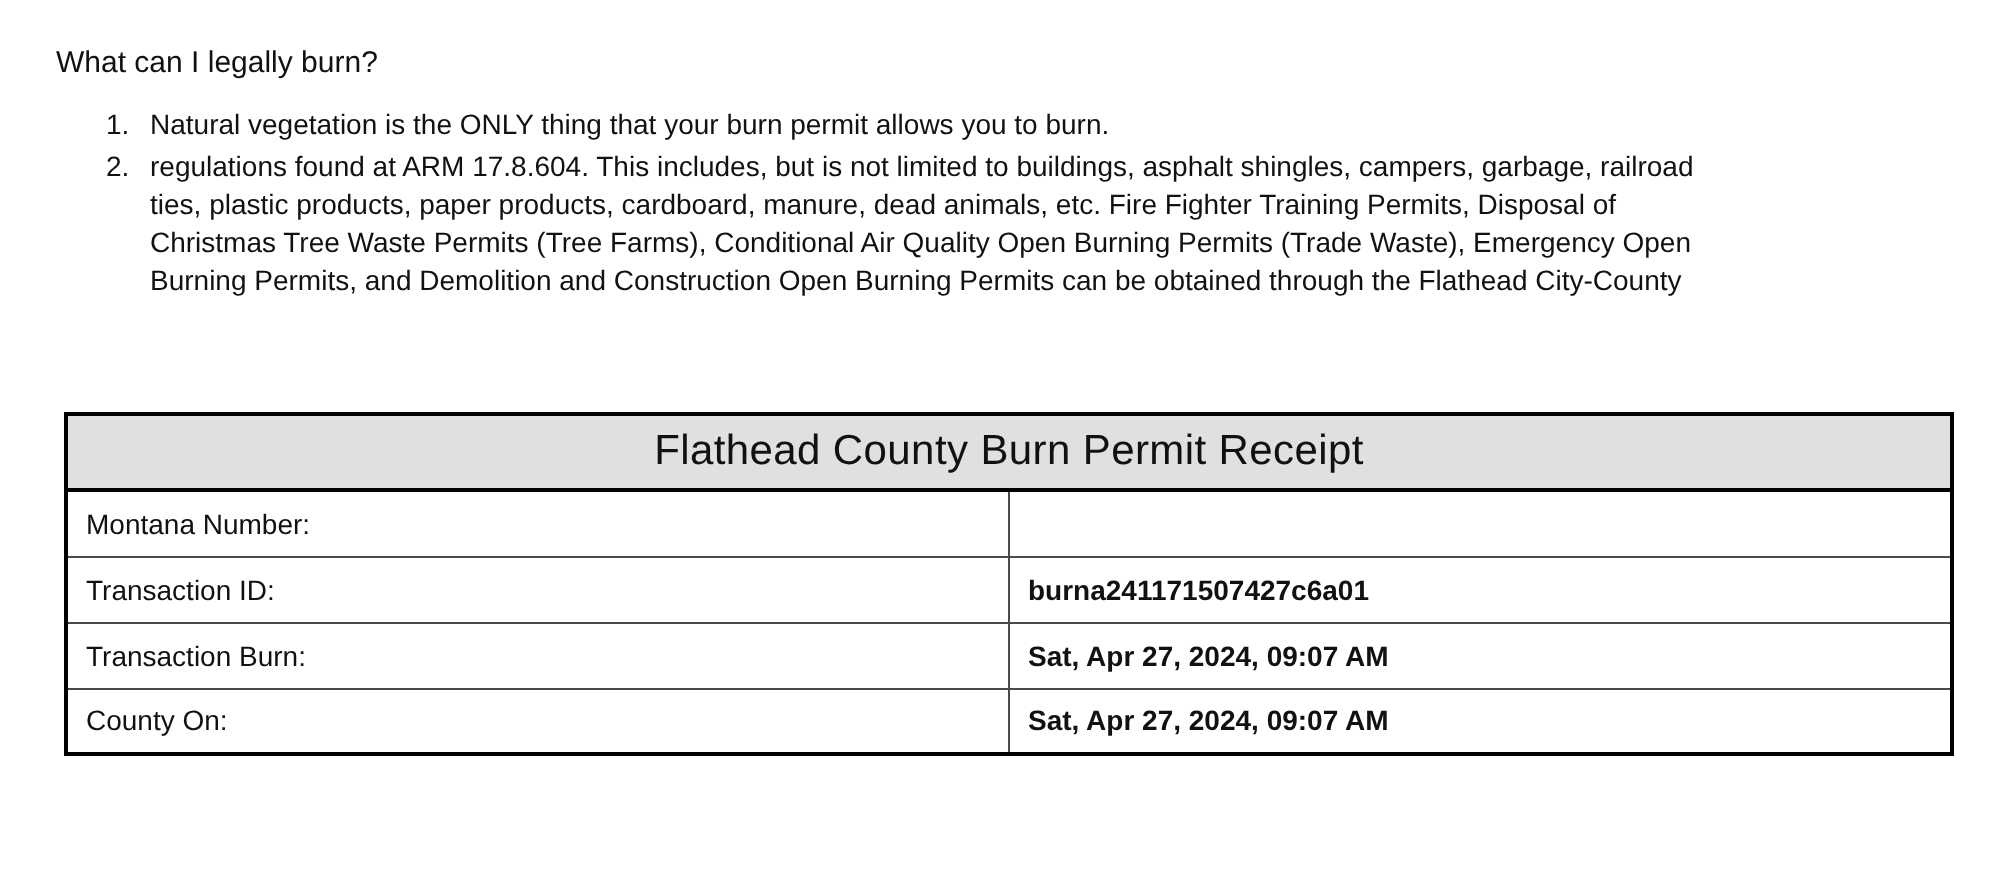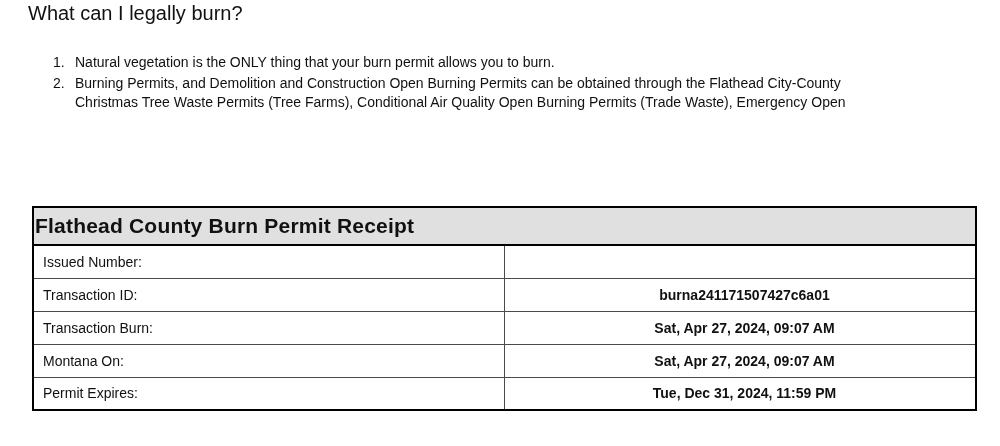--- a/index.html
+++ b/index.html
@@ -19,22 +19,22 @@
     width: 1000px;
     height: 446px;
     background: #ffffff;
     font-family: "Liberation Sans", sans-serif;
     color: var(--text-color);
     overflow: hidden;
   }
   .heading {
     position: absolute;
     left: 28px;
-    top: 4px;
-    font-size: 20px;
+    top: 22px;
+    font-size: 15px;
     line-height: 19px;
   }
   .list {
     position: absolute;
     left: 53px;
     top: 53px;
     width: 925px;
   }
   .list-item {
     display: flex;
@@ -58,86 +58,84 @@
     width: 945px;
     border-collapse: collapse;
     border: 2px solid var(--border-dark);
     table-layout: fixed;
   }
   table.receipt th.title-cell {
     background: var(--header-bg);
     border: 2px solid var(--border-dark);
     height: 38px;
     font-size: 21px;
-    font-weight: bold;
-    text-align: left;
+    font-weight: normal;
+    text-align: center;
     vertical-align: middle;
     letter-spacing: 0.2px;
   }
   table.receipt td {
     border: 1px solid var(--border-inner);
     height: 33px;
     font-size: 14px;
     vertical-align: middle;
     padding: 0 0 0 9px;
     overflow: hidden;
     white-space: nowrap;
   }
   table.receipt td.label-cell { width: 362px; }
-  table.receipt td.value-cell { font-weight: bold; text-align: center; }
+  table.receipt td.value-cell { font-weight: bold; }
 </style>
 </head>
 <body>
 
 <div class="page">
 
   <div class="heading">What can I legally burn?</div>
 
   <div class="list">
 
     <div class="list-item">
       <span class="list-num">1.</span>
       <div class="item-text">
         <div class="line">Natural vegetation is the ONLY thing that your burn permit allows you to burn.</div>
       </div>
     </div>
 
     <div class="list-item">
       <span class="list-num">2.</span>
       <div class="item-text">
+        <div class="line">regulations found at ARM 17.8.604. This includes, but is not limited to buildings, asphalt shingles, campers, garbage, railroad</div>
+        <div class="line">ties, plastic products, paper products, cardboard, manure, dead animals, etc. Fire Fighter Training Permits, Disposal of</div>
+        <div class="line">Christmas Tree Waste Permits (Tree Farms), Conditional Air Quality Open Burning Permits (Trade Waste), Emergency Open</div>
         <div class="line">Burning Permits, and Demolition and Construction Open Burning Permits can be obtained through the Flathead City-County</div>
-        <div class="line">Christmas Tree Waste Permits (Tree Farms), Conditional Air Quality Open Burning Permits (Trade Waste), Emergency Open</div>
       </div>
     </div>
 
   </div>
 
   <table class="receipt">
     <thead>
       <tr>
         <th class="title-cell" colspan="2">Flathead County Burn Permit Receipt</th>
       </tr>
     </thead>
     <tbody>
       <tr>
-        <td class="label-cell">Issued Number:</td>
+        <td class="label-cell">Montana Number:</td>
         <td class="value-cell"></td>
       </tr>
       <tr>
         <td class="label-cell">Transaction ID:</td>
         <td class="value-cell">burna241171507427c6a01</td>
       </tr>
       <tr>
         <td class="label-cell">Transaction Burn:</td>
         <td class="value-cell">Sat, Apr 27, 2024, 09:07 AM</td>
       </tr>
       <tr>
-        <td class="label-cell">Montana On:</td>
+        <td class="label-cell">County On:</td>
         <td class="value-cell">Sat, Apr 27, 2024, 09:07 AM</td>
-      </tr>
-      <tr>
-        <td class="label-cell">Permit Expires:</td>
-        <td class="value-cell">Tue, Dec 31, 2024, 11:59 PM</td>
       </tr>
     </tbody>
   </table>
 
 </div>
 
 </body></html>

